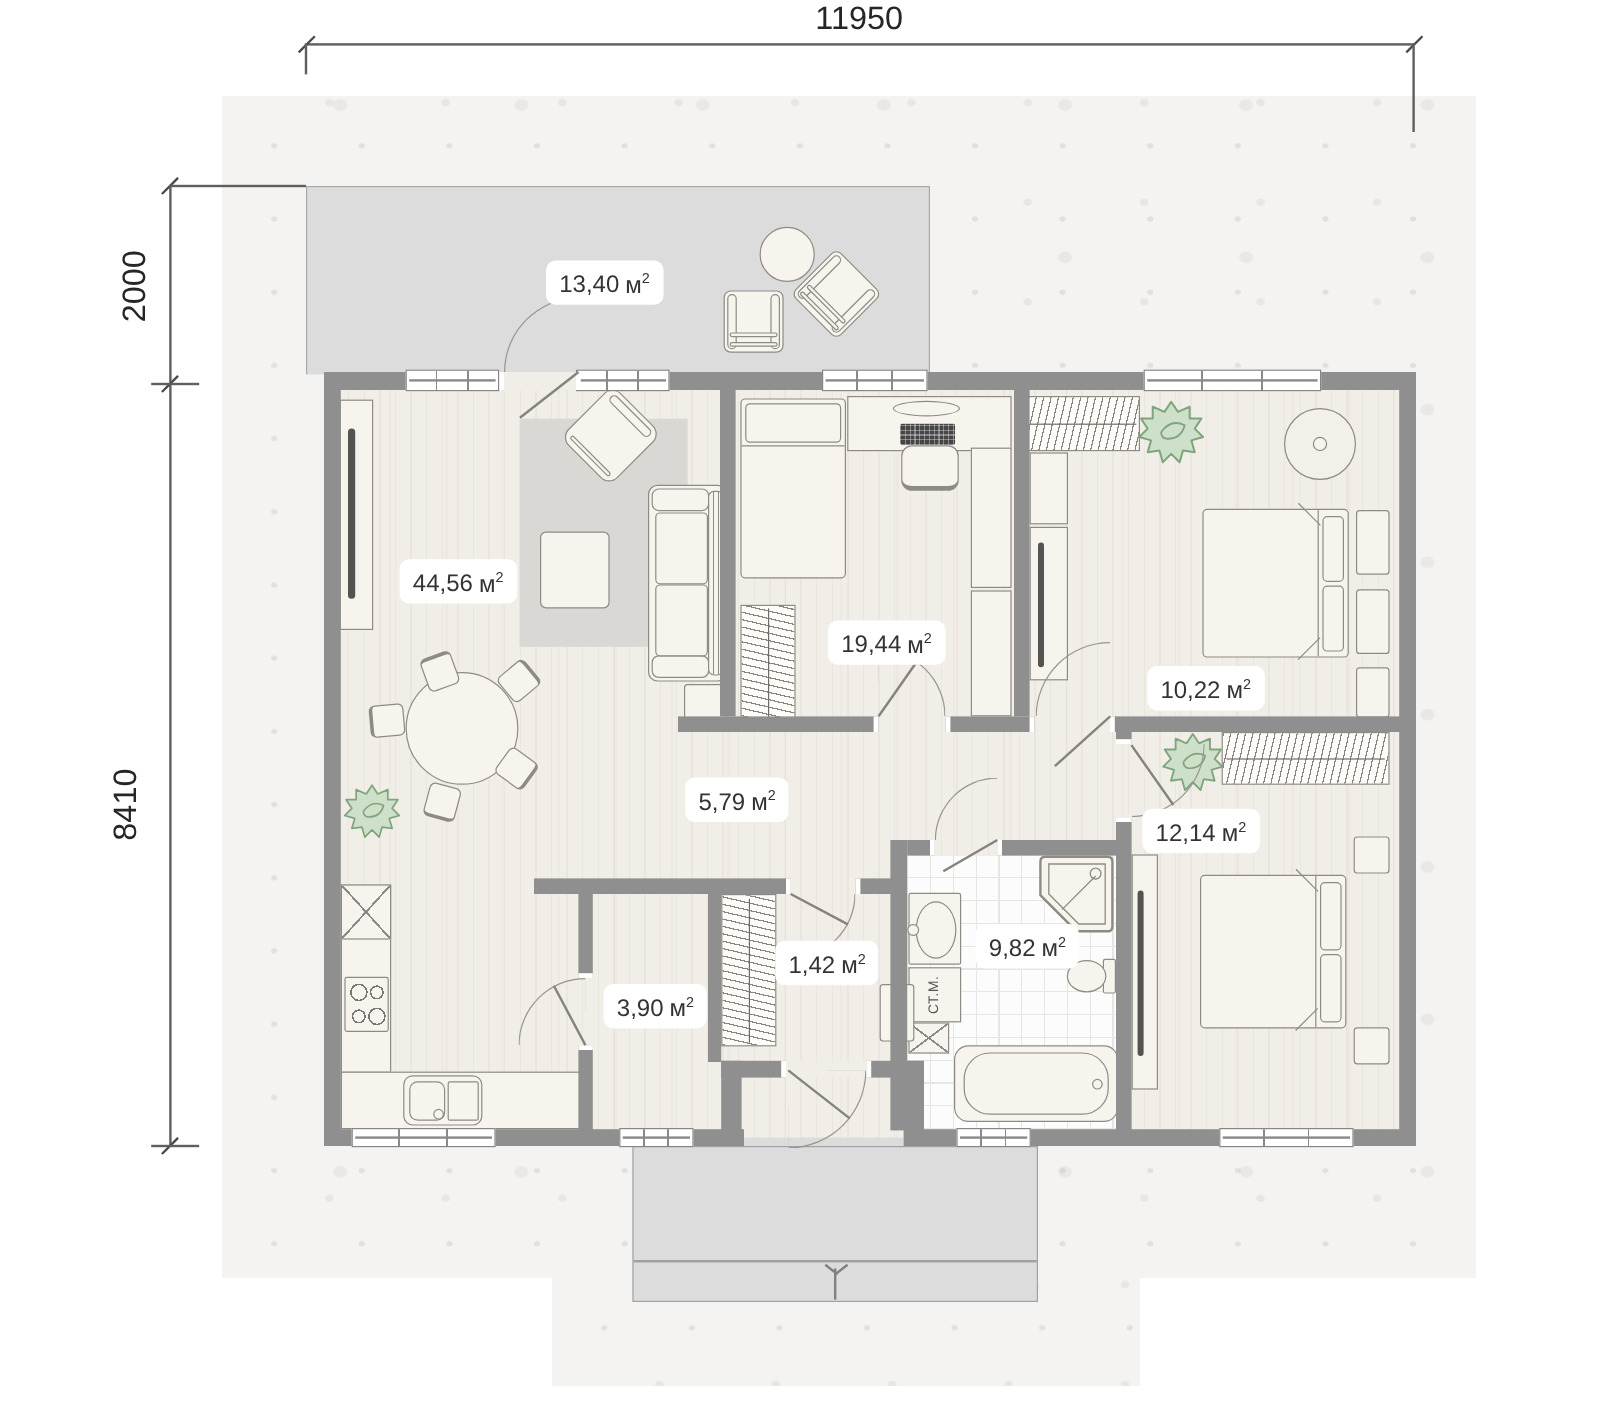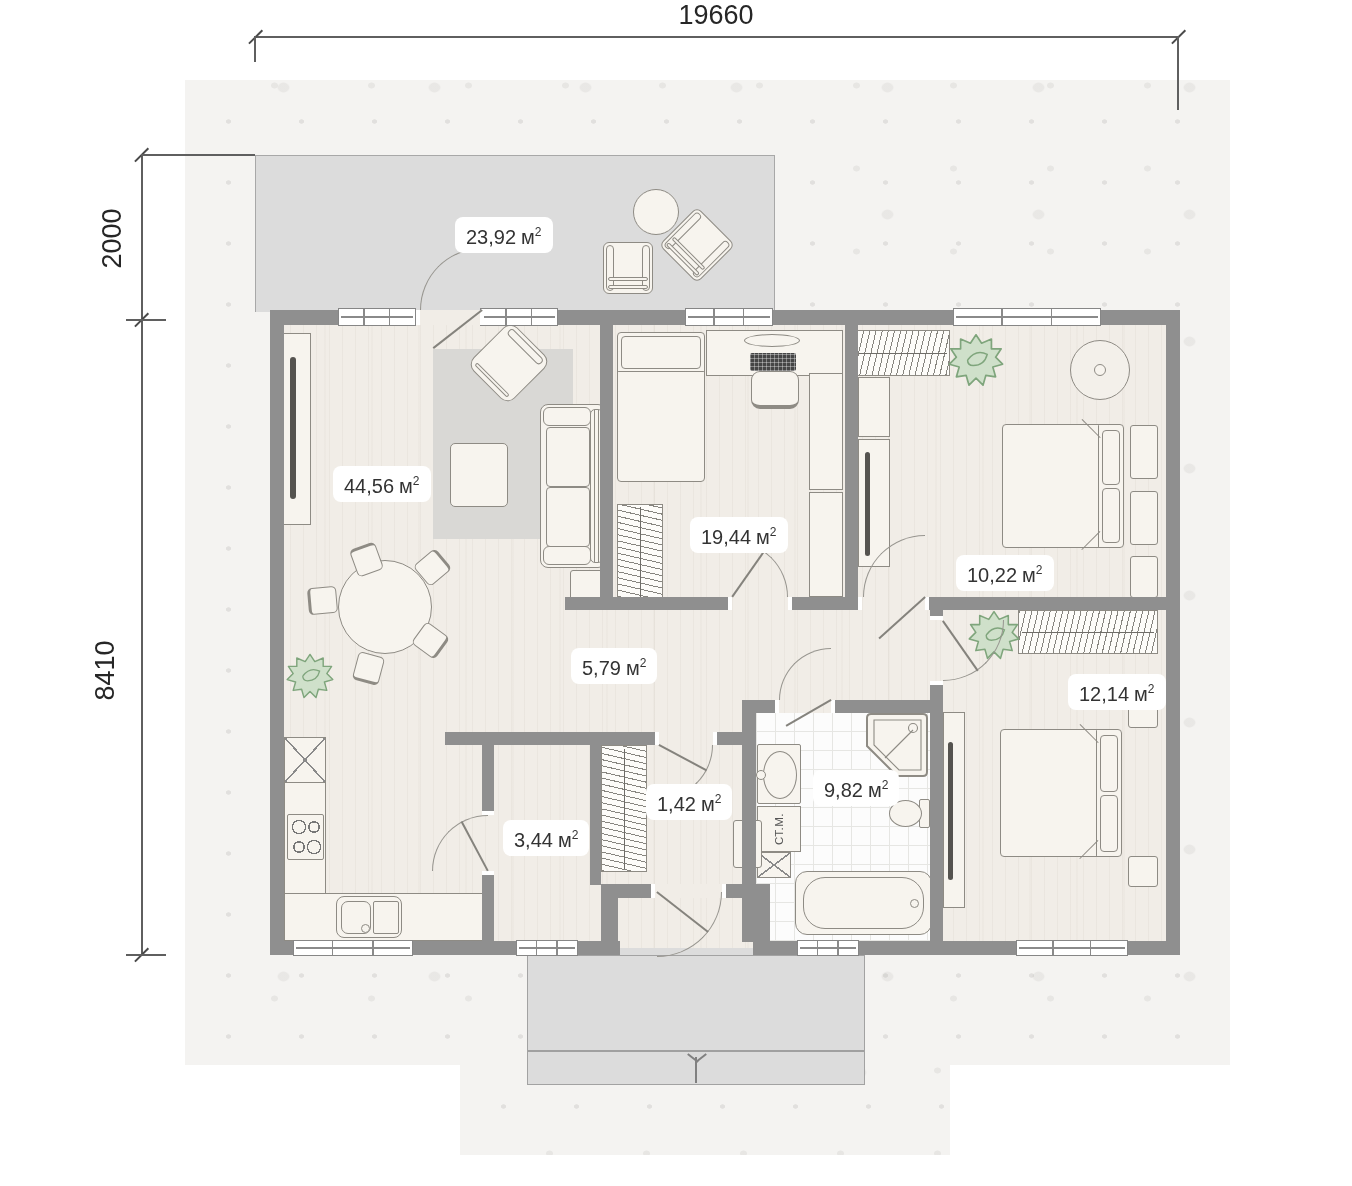--- a/index.html
+++ b/index.html
@@ -290,44 +290,44 @@
   <div class="abs jamb" style="left:482px;top:811px;width:12px;height:4px"></div>
   <div class="abs jamb" style="left:482px;top:871px;width:12px;height:4px"></div>
   <div class="abs arc tl" style="left:432px;top:815px;width:56px;height:56px"></div>
   <div class="leaf" style="left:432px;top:870px;width:56px;transform-origin:100% 50%;transform:rotate(62deg)"></div>
 
   <div class="abs dim" style="left:255px;top:36px;width:923px;height:2px"></div>
   <div class="tick" style="left:246px;top:36px"></div>
   <div class="tick" style="left:1169px;top:36px"></div>
   <div class="abs dim" style="left:254px;top:36px;width:1.6px;height:26px"></div>
   <div class="abs dim" style="left:1177px;top:36px;width:1.6px;height:74px"></div>
-  <div class="dimtext" style="left:651px;top:0;width:130px">19660</div>
+  <div class="dimtext" style="left:651px;top:0;width:130px">11950</div>
 
   <div class="abs dim" style="left:141px;top:155px;width:2px;height:800px"></div>
   <div class="tick" style="left:132px;top:154px"></div>
   <div class="tick" style="left:132px;top:319px"></div>
   <div class="tick" style="left:132px;top:954px"></div>
   <div class="abs dim" style="left:141px;top:154px;width:114px;height:1.6px"></div>
   <div class="abs dim" style="left:126px;top:319px;width:40px;height:1.6px"></div>
   <div class="abs dim" style="left:126px;top:954px;width:40px;height:1.6px"></div>
   <div class="dimtext" style="left:52px;top:223px;width:120px;transform:rotate(-90deg)">2000</div>
   <div class="dimtext" style="left:45px;top:655px;width:120px;transform:rotate(-90deg)">8410</div>
 
   <div class="pill" style="left:455px;top:217px">
-    <span>23,92</span><span class="u">м</span><sup>2</sup></div>
+    <span>13,40</span><span class="u">м</span><sup>2</sup></div>
   <div class="pill" style="left:333px;top:466px">
     <span>44,56</span><span class="u">м</span><sup>2</sup></div>
   <div class="pill" style="left:690px;top:517px">
     <span>19,44</span><span class="u">м</span><sup>2</sup></div>
   <div class="pill" style="left:956px;top:555px">
     <span>10,22</span><span class="u">м</span><sup>2</sup></div>
   <div class="pill" style="left:571px;top:648px">
     <span>5,79</span><span class="u">м</span><sup>2</sup></div>
-  <div class="pill" style="left:1068px;top:674px">
+  <div class="pill" style="left:952px;top:674px">
     <span>12,14</span><span class="u">м</span><sup>2</sup></div>
   <div class="pill" style="left:813px;top:770px">
     <span>9,82</span><span class="u">м</span><sup>2</sup></div>
   <div class="pill" style="left:646px;top:784px">
     <span>1,42</span><span class="u">м</span><sup>2</sup></div>
   <div class="pill" style="left:503px;top:820px">
-    <span>3,44</span><span class="u">м</span><sup>2</sup></div>
+    <span>3,90</span><span class="u">м</span><sup>2</sup></div>
 
 </div>
 
 </body></html>

